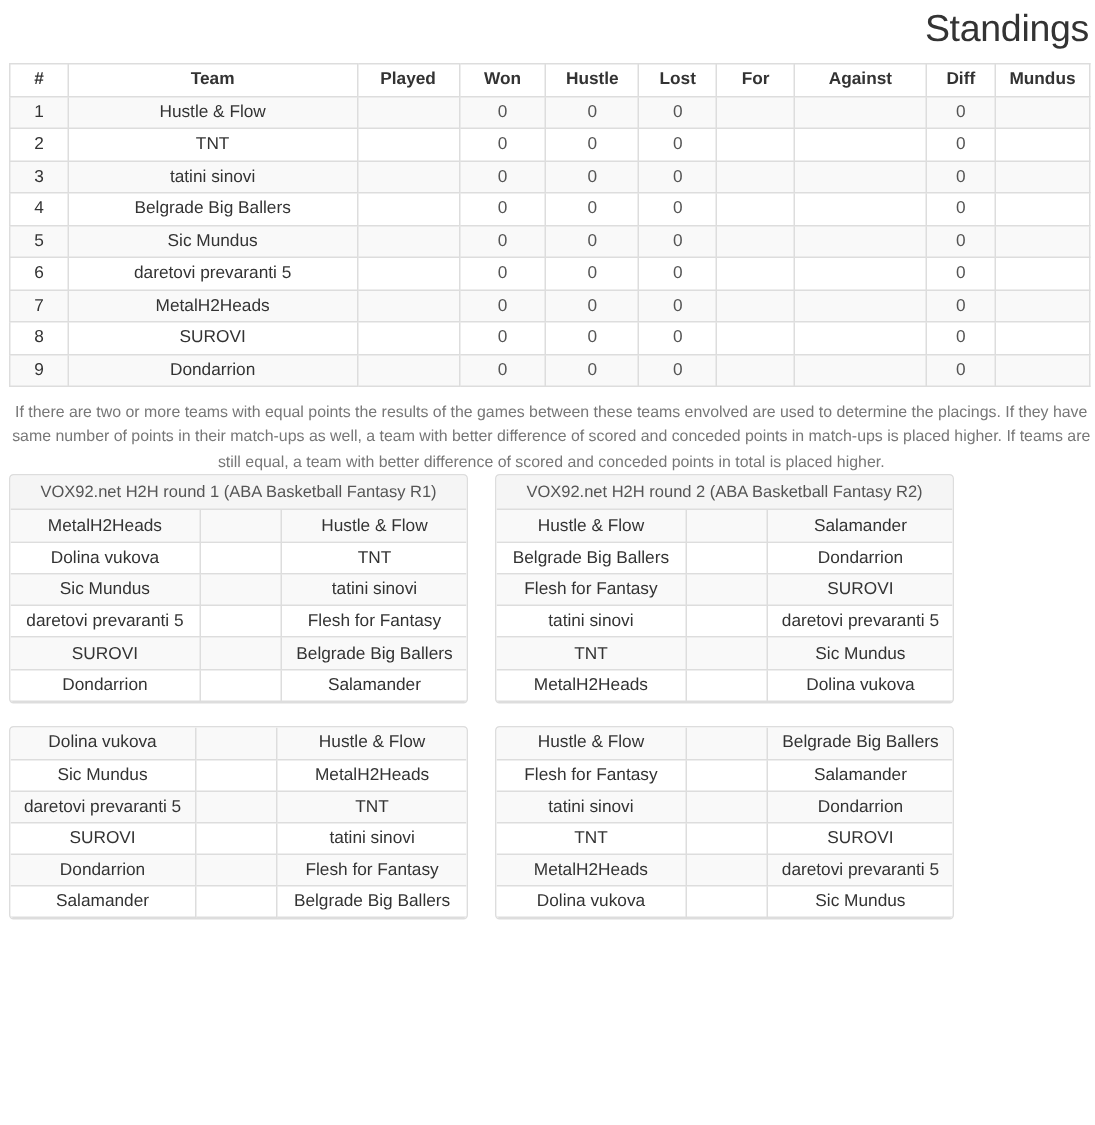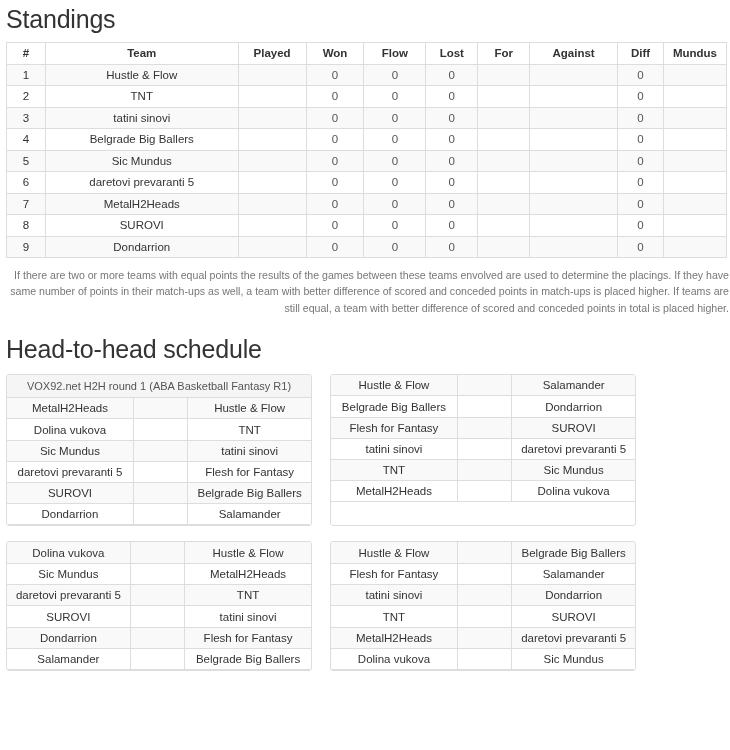--- a/index.html
+++ b/index.html
@@ -15,20 +15,21 @@
   }
   .page { width: 730px; padding: 0 4px; }
 
   h1.section-title {
     font-size: 25px;
     font-weight: normal;
     color: #333333;
     margin: 6px 0 8px 2px;
     line-height: 1.1;
     letter-spacing: -0.2px;
+    text-align: right;
   }
   h1.h2h-title {
     font-size: 25px;
     font-weight: normal;
     color: #333333;
     margin: 20px 0 10px 2px;
     line-height: 1.1;
     letter-spacing: -0.2px;
   }
 
@@ -70,21 +71,21 @@
   col.c-diff    { width: 46px; }
   col.c-points  { width: 63px; }
 
   
   p.note {
     font-size: 10.6px;
     line-height: 1.55;
     color: #777777;
     margin: 9px 2px 0 2px;
     width: 723px;
-    text-align: right;
+    text-align: center;
   }
 
   
   .h2h-grid {
     display: flex;
     flex-wrap: wrap;
     gap: 0px 18px;
     margin-left: 2px;
     width: 726px;
   }
@@ -146,21 +147,21 @@
         <col class="c-against">
       <col class="c-diff">
         <col class="c-points">
     </colgroup>
     <thead>
       <tr>
         <th>#</th>
         <th>Team</th>
         <th>Played</th>
         <th>Won</th>
-        <th>Flow</th>
+        <th>Hustle</th>
         <th>Lost</th>
         <th>For</th>
         <th>Against</th>
         <th>Diff</th>
         <th>Mundus</th>
       </tr>
     </thead>
     <tbody id="standings-body">
         <tr>
           <td>1</td>
@@ -268,21 +269,20 @@
           <td class="num"></td>
           <td class="num"></td>
           <td class="num">0</td>
           <td class="num"></td>
         </tr>
       </tbody>
   </table>
 
   <p class="note">If there are two or more teams with equal points the results of the games between these teams envolved are used to determine the placings. If they have same number of points in their match-ups as well, a team with better difference of scored and conceded points in match-ups is placed higher. If teams are still equal, a team with better difference of scored and conceded points in total is placed higher.</p>
 
-  <h1 class="h2h-title">Head-to-head schedule</h1>
 
   <div class="h2h-grid" id="h2h-grid">
       <div class="panel">
         <div class="panel-heading">VOX92.net H2H round 1 (ABA Basketball Fantasy R1)</div>
         <table class="h2h">
           <tbody>
             <tr>
               <td class="home">MetalH2Heads</td>
               <td class="score"></td>
               <td class="away">Hustle &amp; Flow</td>
@@ -304,100 +304,101 @@
             </tr>
             <tr>
               <td class="home">SUROVI</td>
               <td class="score"></td>
               <td class="away">Belgrade Big Ballers</td>
             </tr>
             <tr>
               <td class="home">Dondarrion</td>
               <td class="score"></td>
               <td class="away">Salamander</td>
+            </tr>
+          </tbody>
+        </table>
+      </div>
+      <div class="panel">
+        <div class="panel-heading">VOX92.net H2H round 2 (ABA Basketball Fantasy R2)</div>
+        <table class="h2h">
+          <tbody>
+            <tr>
+              <td class="home">Hustle &amp; Flow</td>
+              <td class="score"></td>
+              <td class="away">Salamander</td>
+            </tr>
+            <tr>
+              <td class="home">Belgrade Big Ballers</td>
+              <td class="score"></td>
+              <td class="away">Dondarrion</td>
+            </tr>
+            <tr>
+              <td class="home">Flesh for Fantasy</td>
+              <td class="score"></td>
+              <td class="away">SUROVI</td>
+            </tr>
+            <tr>
+              <td class="home">tatini sinovi</td>
+              <td class="score"></td>
+              <td class="away">daretovi prevaranti 5</td>
+            </tr>
+            <tr>
+              <td class="home">TNT</td>
+              <td class="score"></td>
+              <td class="away">Sic Mundus</td>
+            </tr>
+            <tr>
+              <td class="home">MetalH2Heads</td>
+              <td class="score"></td>
+              <td class="away">Dolina vukova</td>
             </tr>
           </tbody>
         </table>
       </div>
       <div class="panel">
         <table class="h2h">
           <tbody>
             <tr>
-              <td class="home">Hustle &amp; Flow</td>
-              <td class="score"></td>
-              <td class="away">Salamander</td>
-            </tr>
-            <tr>
-              <td class="home">Belgrade Big Ballers</td>
-              <td class="score"></td>
-              <td class="away">Dondarrion</td>
-            </tr>
-            <tr>
-              <td class="home">Flesh for Fantasy</td>
-              <td class="score"></td>
-              <td class="away">SUROVI</td>
-            </tr>
-            <tr>
-              <td class="home">tatini sinovi</td>
-              <td class="score"></td>
-              <td class="away">daretovi prevaranti 5</td>
-            </tr>
-            <tr>
-              <td class="home">TNT</td>
-              <td class="score"></td>
-              <td class="away">Sic Mundus</td>
-            </tr>
-            <tr>
-              <td class="home">MetalH2Heads</td>
-              <td class="score"></td>
-              <td class="away">Dolina vukova</td>
+              <td class="home">Dolina vukova</td>
+              <td class="score"></td>
+              <td class="away">Hustle &amp; Flow</td>
+            </tr>
+            <tr>
+              <td class="home">Sic Mundus</td>
+              <td class="score"></td>
+              <td class="away">MetalH2Heads</td>
+            </tr>
+            <tr>
+              <td class="home">daretovi prevaranti 5</td>
+              <td class="score"></td>
+              <td class="away">TNT</td>
+            </tr>
+            <tr>
+              <td class="home">SUROVI</td>
+              <td class="score"></td>
+              <td class="away">tatini sinovi</td>
+            </tr>
+            <tr>
+              <td class="home">Dondarrion</td>
+              <td class="score"></td>
+              <td class="away">Flesh for Fantasy</td>
+            </tr>
+            <tr>
+              <td class="home">Salamander</td>
+              <td class="score"></td>
+              <td class="away">Belgrade Big Ballers</td>
             </tr>
           </tbody>
         </table>
       </div>
       <div class="panel">
         <table class="h2h">
           <tbody>
             <tr>
-              <td class="home">Dolina vukova</td>
-              <td class="score"></td>
-              <td class="away">Hustle &amp; Flow</td>
-            </tr>
-            <tr>
-              <td class="home">Sic Mundus</td>
-              <td class="score"></td>
-              <td class="away">MetalH2Heads</td>
-            </tr>
-            <tr>
-              <td class="home">daretovi prevaranti 5</td>
-              <td class="score"></td>
-              <td class="away">TNT</td>
-            </tr>
-            <tr>
-              <td class="home">SUROVI</td>
-              <td class="score"></td>
-              <td class="away">tatini sinovi</td>
-            </tr>
-            <tr>
-              <td class="home">Dondarrion</td>
-              <td class="score"></td>
-              <td class="away">Flesh for Fantasy</td>
-            </tr>
-            <tr>
-              <td class="home">Salamander</td>
-              <td class="score"></td>
-              <td class="away">Belgrade Big Ballers</td>
-            </tr>
-          </tbody>
-        </table>
-      </div>
-      <div class="panel">
-        <table class="h2h">
-          <tbody>
-            <tr>
               <td class="home">Hustle &amp; Flow</td>
               <td class="score"></td>
               <td class="away">Belgrade Big Ballers</td>
             </tr>
             <tr>
               <td class="home">Flesh for Fantasy</td>
               <td class="score"></td>
               <td class="away">Salamander</td>
             </tr>
             <tr>

